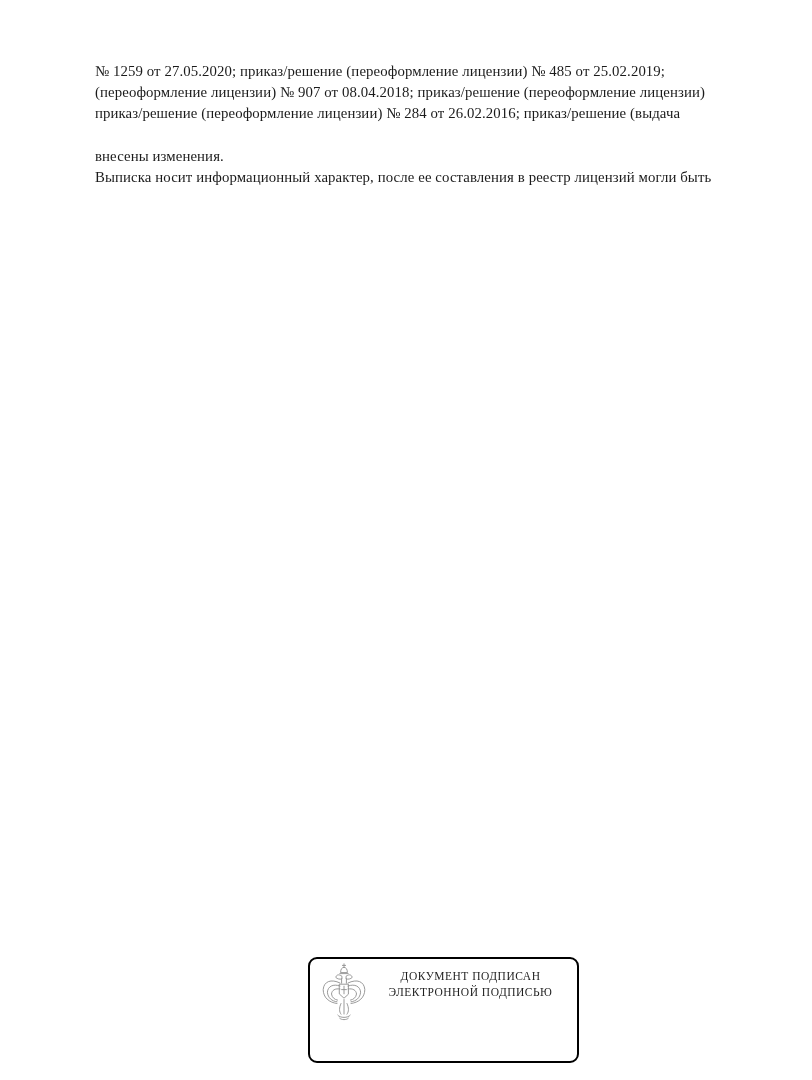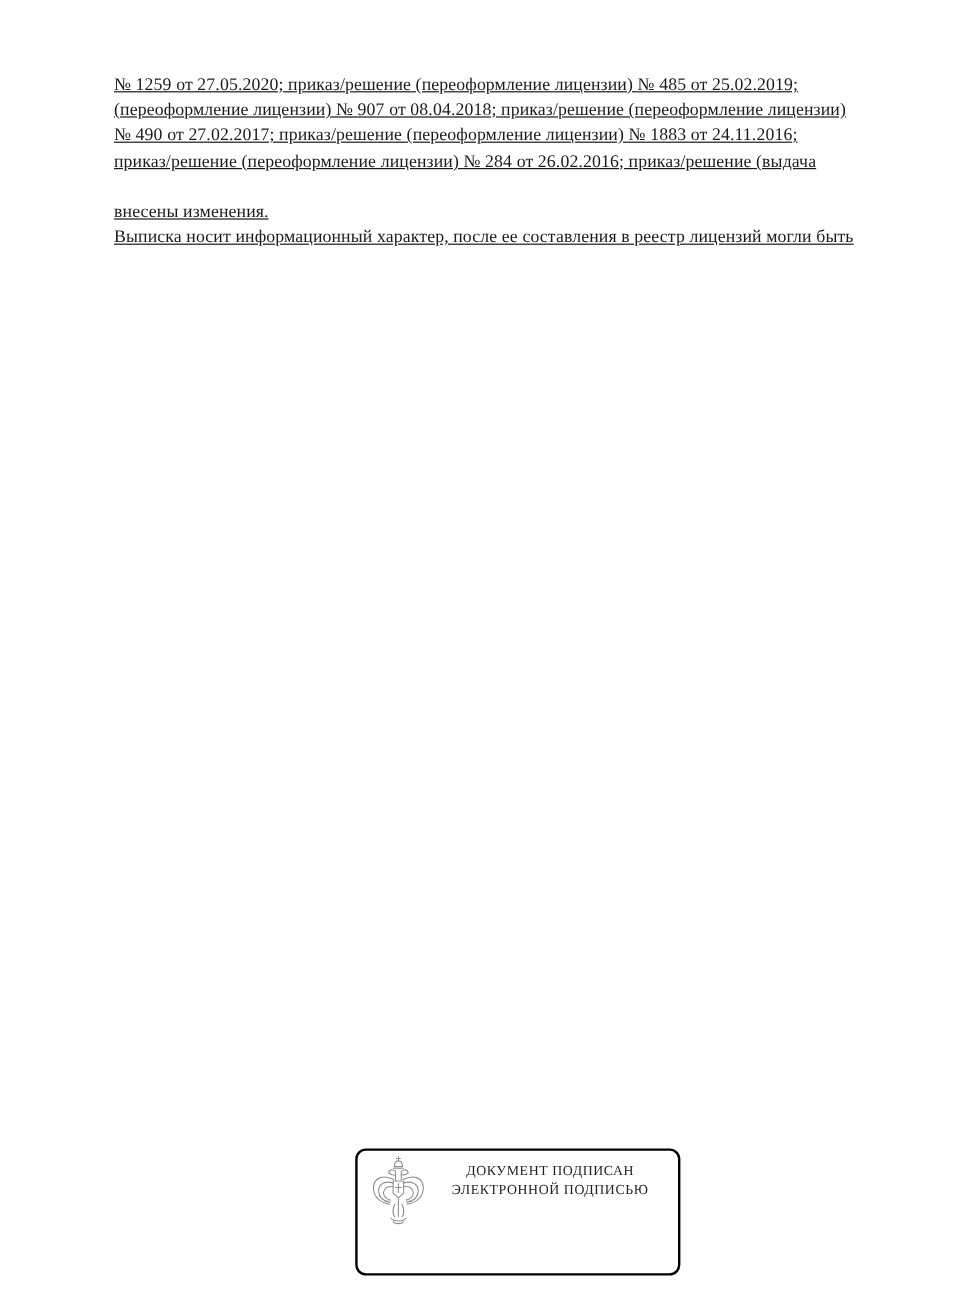--- a/index.html
+++ b/index.html
@@ -18,25 +18,25 @@
   }
   .doc-text {
     position: absolute;
     left: 95px;
     top: 61px;
     width: 672px;
     font-size: 14.8px;
     line-height: 21.2px;
     letter-spacing: 0.1px;
   }
-  .doc-line { white-space: nowrap; text-decoration: underline; }
+  .doc-line { white-space: nowrap; }
   .para-gap { height: 21px; }
   .stamp {
     position: absolute;
-    left: 296px;
+    left: 308px;
     top: 957px;
     width: 271px;
     height: 106px;
     background: #ffffff;
     border: 2px solid #000000;
     border-radius: 9px;
   }
   .emblem {
     position: absolute;
     left: 11px;
@@ -57,21 +57,20 @@
   }
 </style>
 </head>
 <body>
 
 <div class="page">
 
   <div class="doc-text">
     <div class="doc-line">№ 1259 от 27.05.2020; приказ/решение (переоформление лицензии) № 485 от 25.02.2019;</div>
     <div class="doc-line">(переоформление лицензии) № 907 от 08.04.2018; приказ/решение (переоформление лицензии)</div>
-    <div class="doc-line">№ 490 от 27.02.2017; приказ/решение (переоформление лицензии) № 1883 от 24.11.2016;</div>
     <div class="doc-line">приказ/решение (переоформление лицензии) № 284 от 26.02.2016; приказ/решение (выдача</div>
     <div class="para-gap"></div>
     <div class="doc-line">внесены изменения.</div>
     <div class="doc-line">Выписка носит информационный характер, после ее составления в реестр лицензий могли быть</div>
   </div>
 
   <div class="stamp">
     <svg class="emblem" viewBox="0 0 46 58" xmlns="http://www.w3.org/2000/svg">
       <g fill="none" stroke="#8f8f8f" stroke-width="0.9" stroke-linecap="round" stroke-linejoin="round">
 

